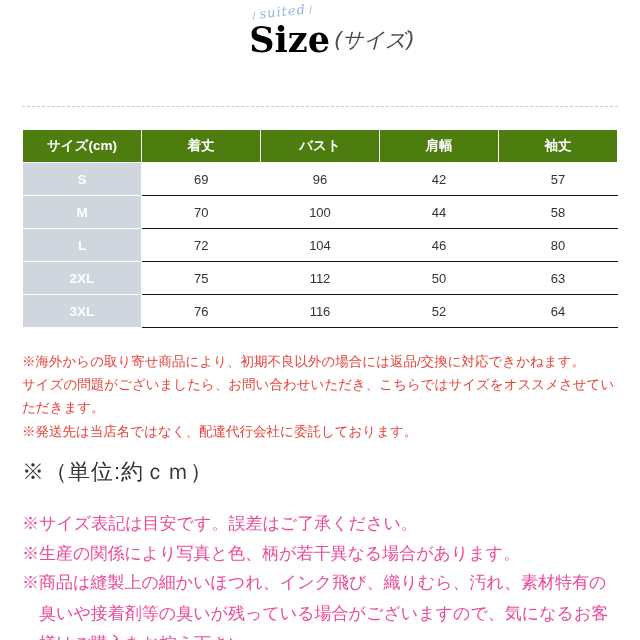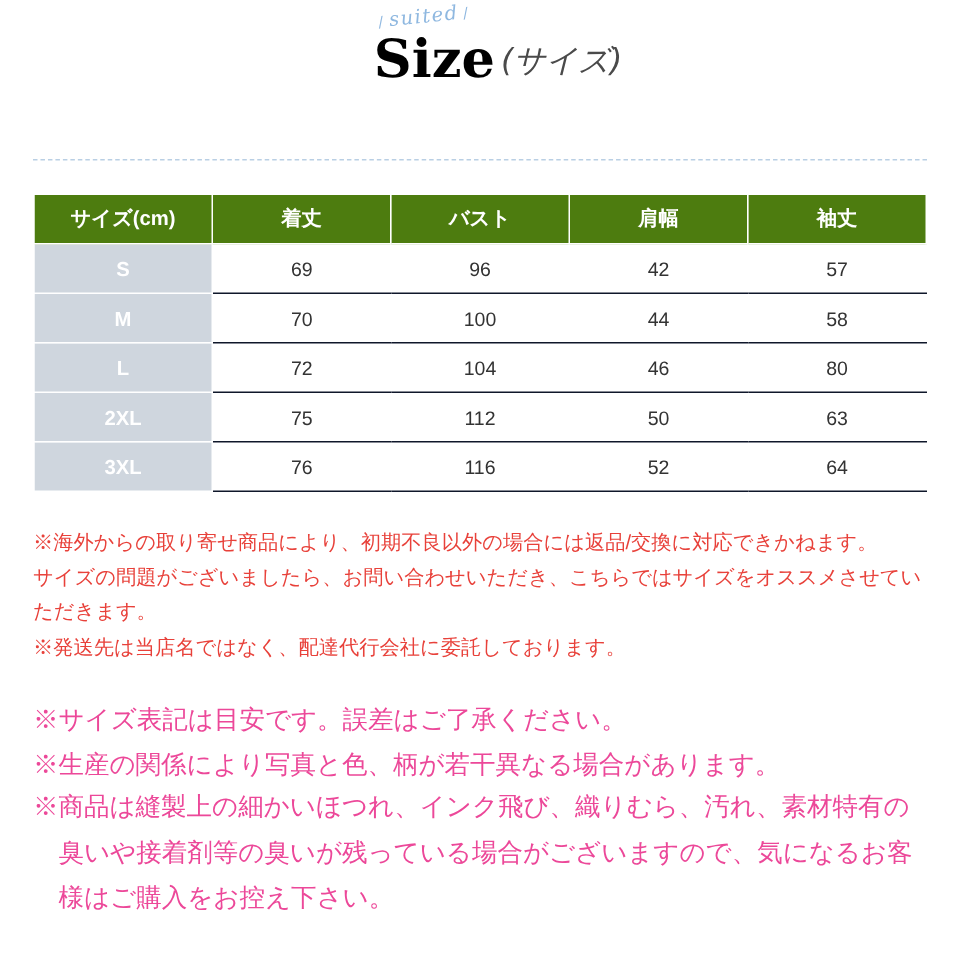--- a/index.html
+++ b/index.html
@@ -204,20 +204,21 @@
       </tr>
     </tbody>
   </table>
 
   <div class="notes-red">
     <p>※海外からの取り寄せ商品により、初期不良以外の場合には返品/交換に対応できかねます。</p>
     <p>サイズの問題がございましたら、お問い合わせいただき、こちらではサイズをオススメさせていただきます。</p>
     <p>※発送先は当店名ではなく、配達代行会社に委託しております。</p>
   </div>
 
+  <div class="unit-line">※（単位:約ｃｍ）</div>
 
   <div class="notes-black">
     <p>※サイズ表記は目安です。誤差はご了承ください。</p>
     <p>※生産の関係により写真と色、柄が若干異なる場合があります。</p>
     <p class="hang">※商品は縫製上の細かいほつれ、インク飛び、織りむら、汚れ、素材特有の臭いや接着剤等の臭いが残っている場合がございますので、気になるお客様はご購入をお控え下さい。</p>
   </div>
 
 </div>
 
 </body></html>

